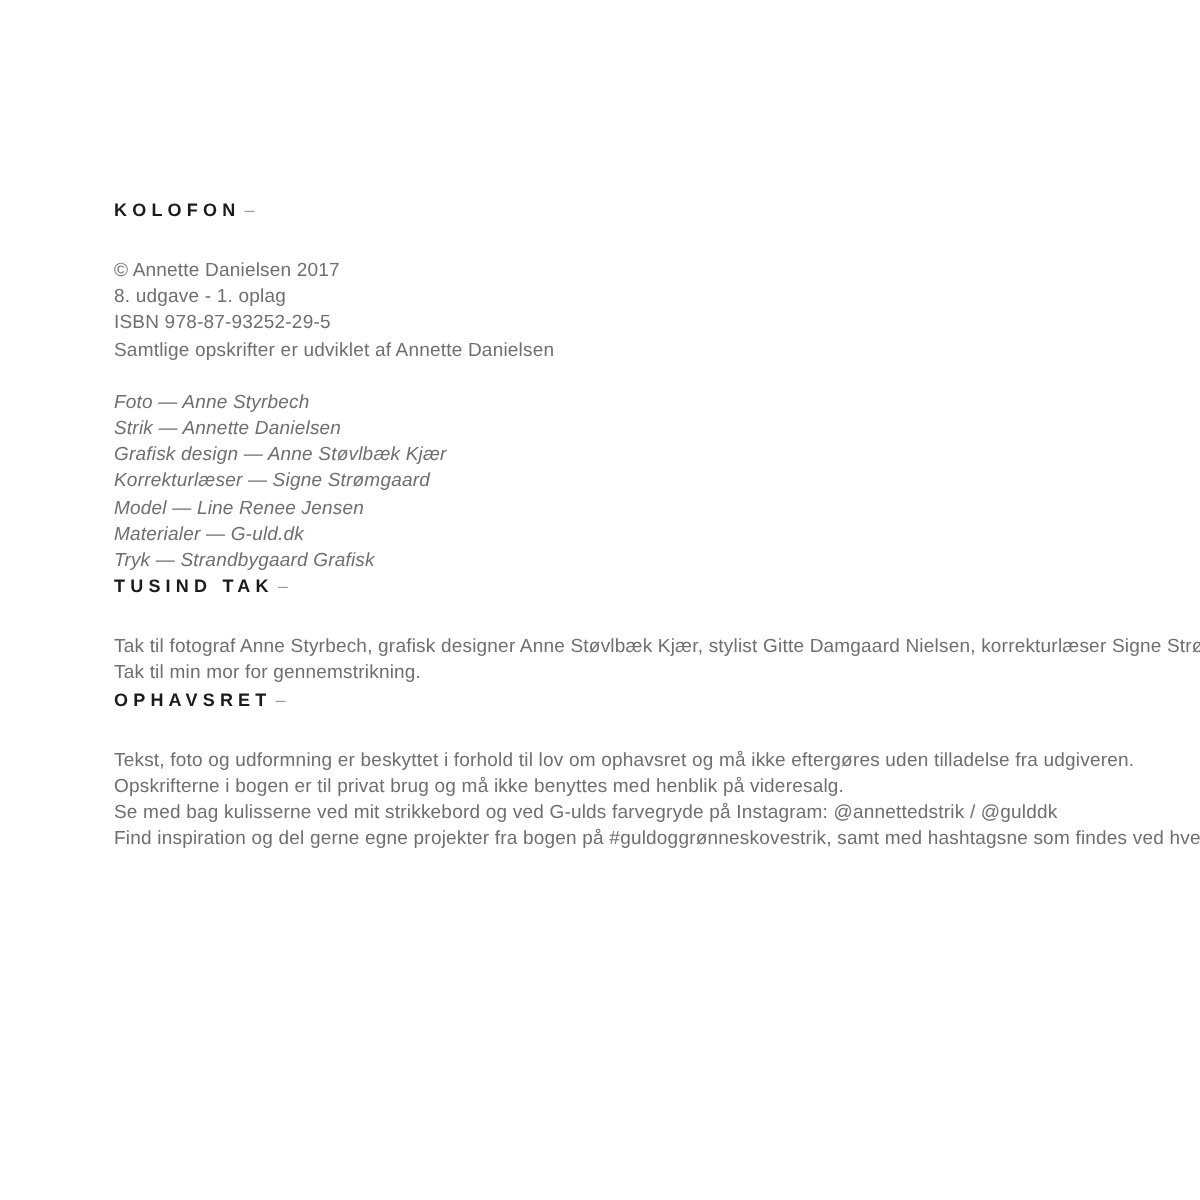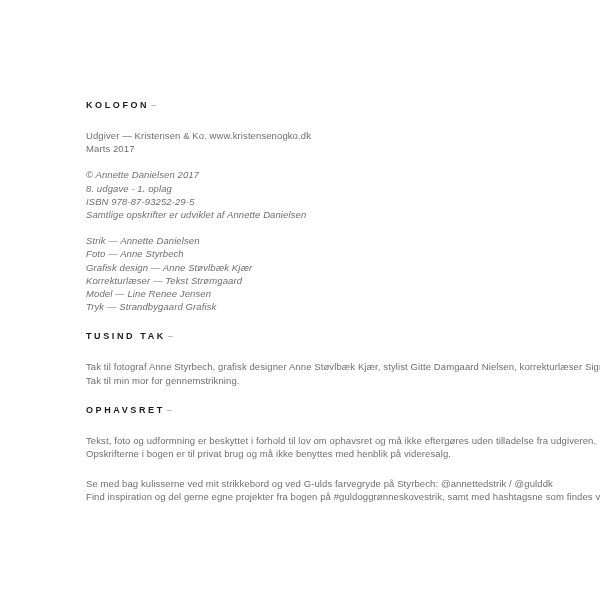--- a/index.html
+++ b/index.html
@@ -10,25 +10,25 @@
   body {
     width: 600px;
     height: 600px;
     overflow: hidden;
     font-family: "Liberation Sans", "DejaVu Sans", sans-serif;
   }
   .page {
     box-sizing: border-box;
     width: 600px;
     height: 496px;
-    padding: 99px 57px 0 86px;
+    padding: 99px 57px 0 57px;
     background: #ffffff;
   }
   .section { margin: 0; }
-  .section + .section { margin-top: 17px; }
+  .section + .section { }
   .section-heading {
     margin: 0 0 17px 0;
     font-size: 9px;
     line-height: 13px;
     font-weight: bold;
     letter-spacing: 2.6px;
     color: #1b1b1b;
     text-transform: uppercase;
   }
   .section-heading .dash {
@@ -49,35 +49,32 @@
   }
 </style>
 </head>
 <body>
 
 <div class="page">
 
   <div class="section">
     <h2 class="section-heading"><span>KOLOFON</span><span class="dash">–</span></h2>
     <div class="para">
-      <div class="line">Udgiver — Kristensen &amp; Ko. www.kristensenogko.dk</div>
-      <div class="line">Marts 2017</div>
-    </div>
-    <div class="para">
       <div class="line">© Annette Danielsen 2017</div>
       <div class="line">8. udgave - 1. oplag</div>
       <div class="line">ISBN 978-87-93252-29-5</div>
       <div class="line">Samtlige opskrifter er udviklet af Annette Danielsen</div>
     </div>
     <div class="para">
+      <div class="line">Foto — Anne Styrbech</div>
       <div class="line">Strik — Annette Danielsen</div>
-      <div class="line">Foto — Anne Styrbech</div>
       <div class="line">Grafisk design — Anne Støvlbæk Kjær</div>
-      <div class="line">Korrekturlæser — Tekst Strømgaard</div>
+      <div class="line">Korrekturlæser — Signe Strømgaard</div>
       <div class="line">Model — Line Renee Jensen</div>
+      <div class="line">Materialer — G-uld.dk</div>
       <div class="line">Tryk — Strandbygaard Grafisk</div>
     </div>
   </div>
 
   <div class="section">
     <h2 class="section-heading"><span>TUSIND TAK</span><span class="dash">–</span></h2>
     <div class="para">
       <div class="line">Tak til fotograf Anne Styrbech, grafisk designer Anne Støvlbæk Kjær, stylist Gitte Damgaard Nielsen, korrekturlæser Signe Strømgaard.</div>
       <div class="line">Tak til min mor for gennemstrikning.</div>
     </div>
@@ -86,18 +83,18 @@
   <div class="section">
     <h2 class="section-heading"><span>OPHAVSRET</span><span class="dash">–</span></h2>
     <div class="para">
       <div class="line">Tekst, foto og udformning er beskyttet i forhold til lov om ophavsret og må ikke eftergøres uden tilladelse fra udgiveren.</div>
       <div class="line">Opskrifterne i bogen er til privat brug og må ikke benyttes med henblik på videresalg.</div>
     </div>
   </div>
 
   <div class="section">
     <div class="para">
-      <div class="line">Se med bag kulisserne ved mit strikkebord og ved G-ulds farvegryde på Styrbech: @annettedstrik / @gulddk</div>
+      <div class="line">Se med bag kulisserne ved mit strikkebord og ved G-ulds farvegryde på Instagram: @annettedstrik / @gulddk</div>
       <div class="line">Find inspiration og del gerne egne projekter fra bogen på #guldoggrønneskovestrik, samt med hashtagsne som findes ved hver model.</div>
     </div>
   </div>
 
 </div>
 
 </body></html>

